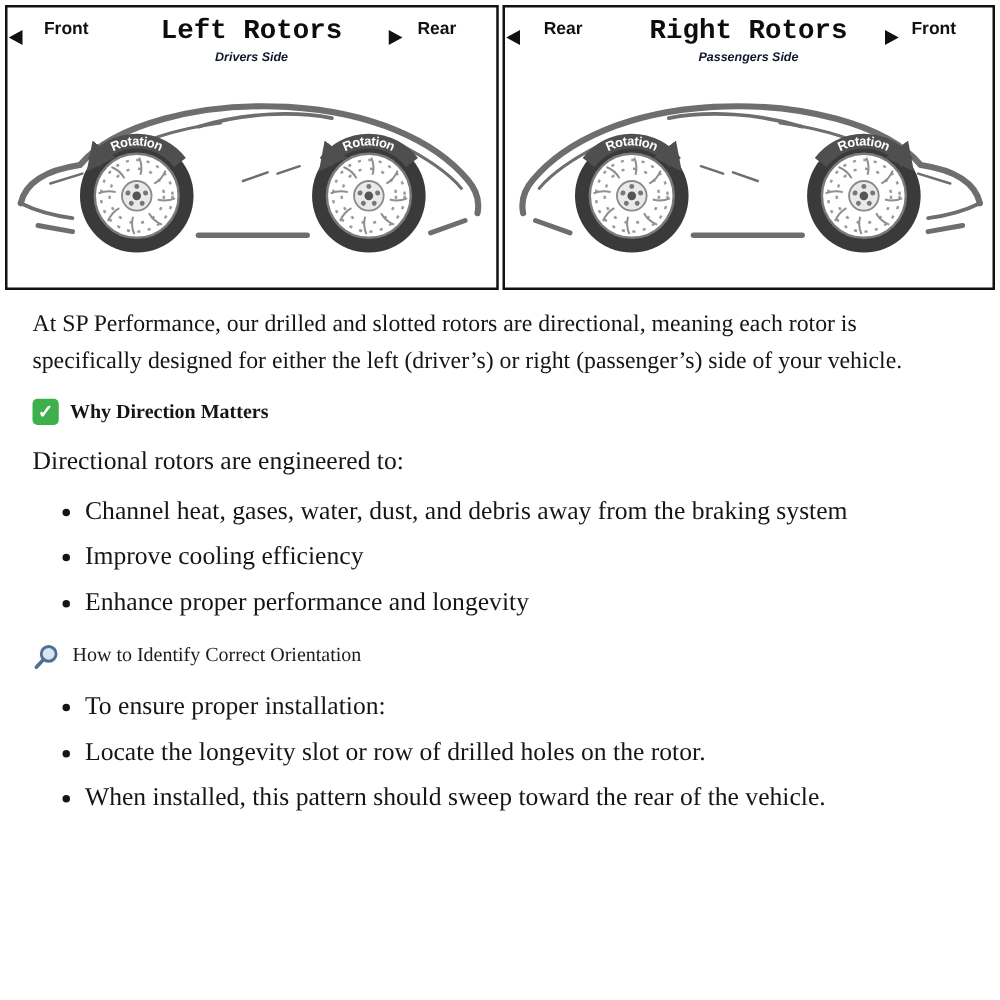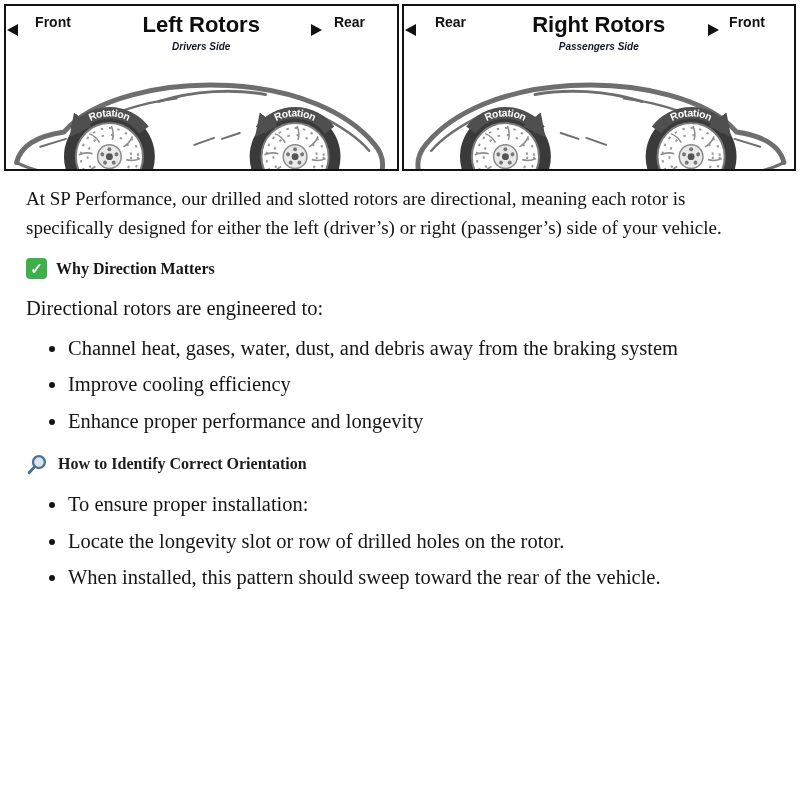--- a/index.html
+++ b/index.html
@@ -5,21 +5,21 @@
   * { box-sizing: border-box; margin: 0; padding: 0; }
   html, body { background: #ffffff; width: 800px; }
   body { font-family: "Liberation Serif", serif; color: #151515; }
 
   
   .diagram-wrap { display: flex; gap: 3px; padding: 4px 4px 0 4px; }
   .panel {
     flex: 1;
     border: 2.5px solid #111;
     background: #fff;
-    height: 167px;
+    height: 228px;
     overflow: hidden;
     position: relative;
   }
   .panel-header {
     display: flex;
     justify-content: space-between;
     align-items: flex-start;
     padding: 7px 10px 0 10px;
   }
   .dir-label { width: 74px; margin-top: 2px; }
@@ -38,21 +38,21 @@
     border-top: 6px solid transparent; border-bottom: 6px solid transparent;
     border-right: 11px solid #111;
   }
   .dir-arrow.arrow-right::after {
     content: ""; position: absolute; right: -9px; top: 50%; transform: translateY(-50%);
     border-top: 6px solid transparent; border-bottom: 6px solid transparent;
     border-left: 11px solid #111;
   }
   .panel-titleblock { flex: 1; text-align: center; }
   .panel-title {
-    font-family: Liberation Sans, sans-serif;
+    font-family: Liberation Mono, monospace;
     font-weight: bold;
     font-size: 22px;
     color: #0d0d0d;
     line-height: 1.05;
   }
   .panel-subtitle {
     font-family: "Liberation Sans", sans-serif;
     font-weight: bold;
     font-style: italic;
     font-size: 10px;
@@ -61,21 +61,21 @@
   .car-svg { display: block; width: 100%; height: 160px; margin-top: -4px; }
 
   
   .content { padding: 14px 32px 18px 26px; }
   .intro { font-size: 19px; line-height: 1.5; margin-bottom: 16px; }
   .section-head {
     display: flex; align-items: center; gap: 9px;
     font-size: 16px; margin: 16px 0 14px 0;
   }
   .section-head.bold { font-weight: bold; }
-  .section-head.regular { font-weight: bold; color: #1c1c1c; }
+  .section-head.regular { font-weight: normal; color: #1c1c1c; }
   .check-icon {
     display: inline-flex; width: 21px; height: 21px;
     background: #3db04b; border-radius: 4px;
     align-items: center; justify-content: center;
     flex: 0 0 auto;
   }
   .check-icon::after {
     content: "\2713";
     color: #fff; font-family: "Liberation Sans", sans-serif;
     font-weight: bold; font-size: 15px; line-height: 1;

